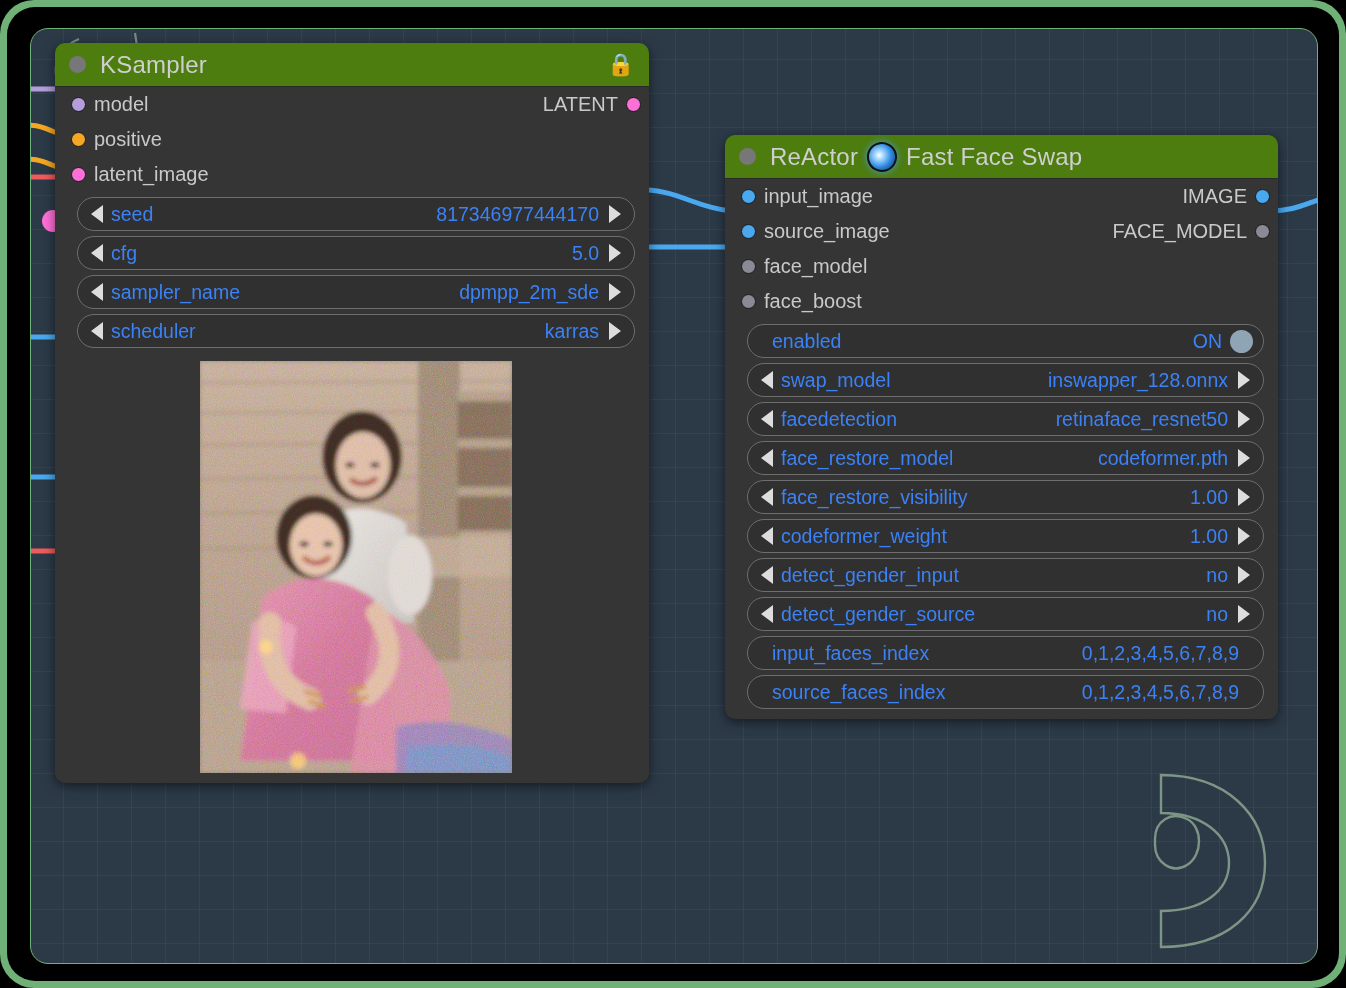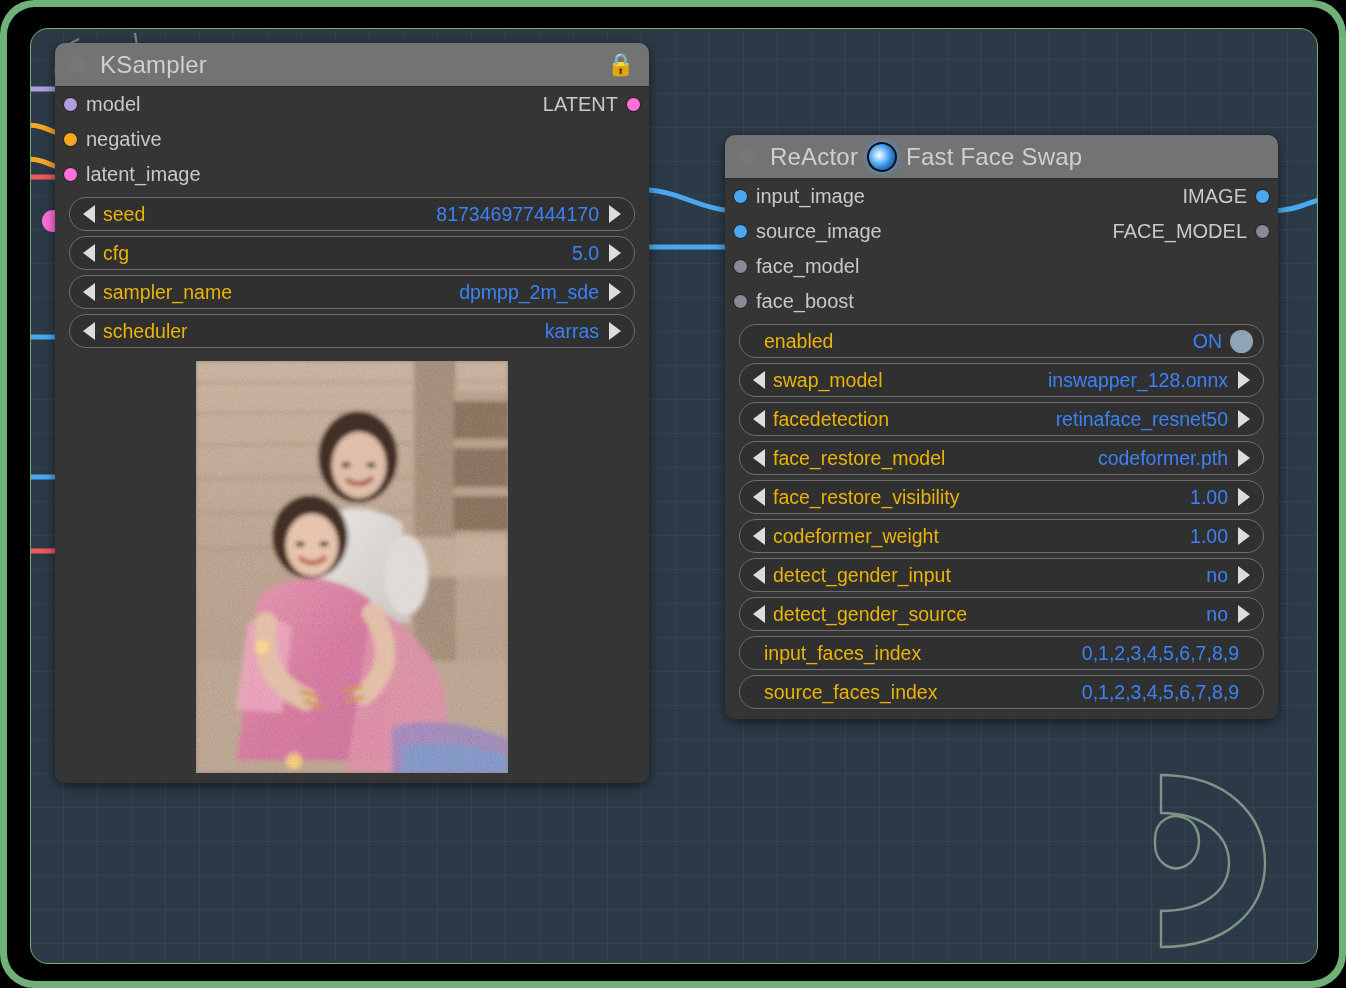--- a/index.html
+++ b/index.html
@@ -81,21 +81,21 @@
   .node {
     position: absolute;
     background: #353535;
     border-radius: 10px;
     box-shadow: 0 3px 12px rgba(0,0,0,.55);
     overflow: hidden;
   }
   .node-header {
     position: relative;
     height: 44px;
-    background: #737373;
+    background: #4d7c0f;
     border-bottom: 1px solid #2a2a2a;
     display: flex;
     align-items: center;
     padding: 0 14px;
     box-sizing: border-box;
   }
   .collapse-dot {
     width: 17px; height: 17px;
     border-radius: 50%;
     background: #777777;
@@ -122,20 +122,21 @@
     border-radius: 48% 52% 50% 50% / 50%;
     background: radial-gradient(circle at 42% 40%, #ffffff 0%, #9fd5ff 22%, #2f8ae0 55%, #1458a8 80%, #0d3a74 100%);
     border: 2px solid #121212;
     box-shadow: 0 0 7px rgba(70,160,255,.85);
     flex: 0 0 auto;
     transform: rotate(-18deg);
   }
   .node-body {
     position: relative;
     padding-bottom: 10px;
+    margin-left: 8px;
   }
 
   
   .slot-row {
     position: relative;
     height: 35px;
     display: flex;
     align-items: center;
   }
   .slot-dot {
@@ -182,21 +183,21 @@
     border-bottom: 9px solid transparent;
     border-right: 12px solid #dddddd;
   }
   .w-arrow.right {
     margin-right: 13px;
     border-top: 9px solid transparent;
     border-bottom: 9px solid transparent;
     border-left: 12px solid #dddddd;
   }
   .w-name {
-    color: #eab308;
+    color: #3b82f6;
     font-size: 19.5px;
     margin-left: 8px;
     white-space: nowrap;
   }
   .widget.noarrow .w-name { margin-left: 24px; text-align: center; }
   .w-spacer { flex: 1 1 auto; }
   .w-value {
     color: #3b82f6;
     font-size: 19.5px;
     margin-right: 10px;
@@ -283,21 +284,21 @@
         <div class="slot-row">
           <span class="slot-dot left" style="background:#b39ddb;"></span>
           <span class="slot-label">model</span>
           <span class="slot-dot right" style="background:#ff6fd8;"></span>
           <span class="slot-label out">LATENT</span>
         </div>
 
 
         <div class="slot-row">
           <span class="slot-dot left" style="background:#f5a623;"></span>
-          <span class="slot-label">negative</span>
+          <span class="slot-label">positive</span>
         </div>
 
         <div class="slot-row">
           <span class="slot-dot left" style="background:#ff6fd8;"></span>
           <span class="slot-label">latent_image</span>
         </div>
 
         <div class="widget">
           <div class="w-arrow left"></div>
           <span class="w-name">seed</span>

